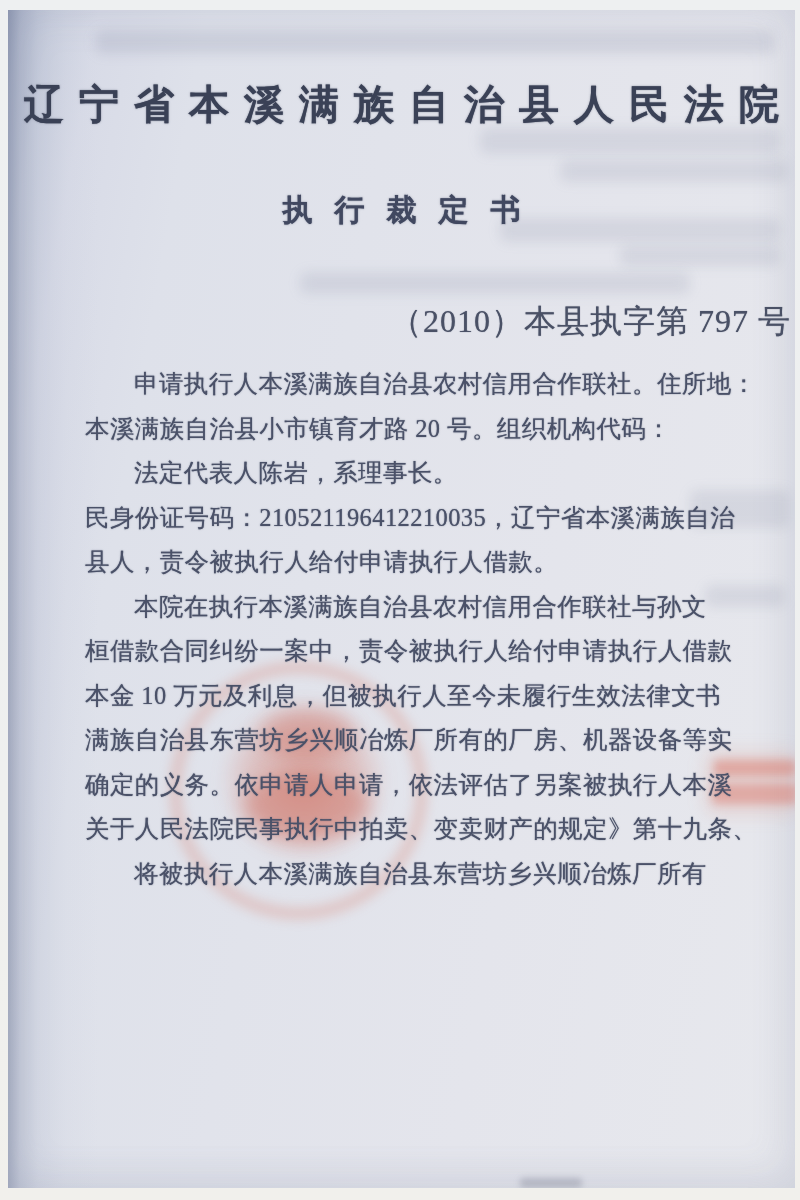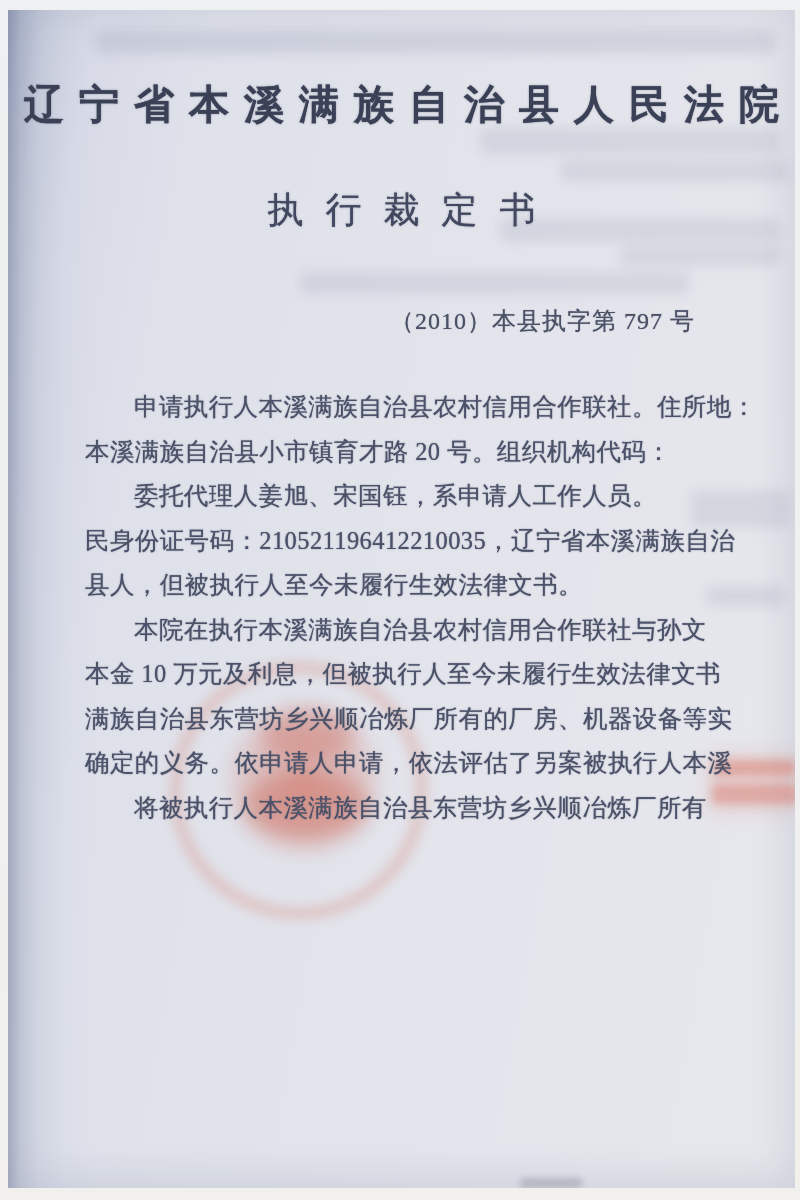--- a/index.html
+++ b/index.html
@@ -82,37 +82,37 @@
     text-align: center;
     font-size: 40px; font-weight: 700;
     letter-spacing: 15px; text-indent: 15px;
     line-height: 48px;
     color: #3a4156;
     text-shadow: 0 0 1px rgba(58,65,86,0.85), 0 0 3px rgba(58,65,86,0.22);
   }
   .doc-title {
     margin: 57px 0 0 0;
     text-align: center;
-    font-size: 36px; font-weight: 400;
+    font-size: 30px; font-weight: 700;
     letter-spacing: 22px; text-indent: 22px;
     line-height: 48px;
     color: #414860;
     text-shadow: 0 0 1px rgba(65,72,96,0.85), 0 0 3px rgba(65,72,96,0.22);
   }
   .case-no {
     margin-top: 70px;
     padding-left: 382px;
-    font-size: 24px;
+    font-size: 32px;
     letter-spacing: 1px;
     line-height: 34px;
     color: #4a5166;
     text-shadow: 0 0 1px rgba(74,81,102,0.8);
   }
   .body-lines {
-    margin-top: 47px;
+    margin-top: 24px;
     padding-left: 77px;
     font-size: 24.5px;
     letter-spacing: 0.4px;
     color: #4a5168;
     text-shadow: 0 0 1px rgba(74,81,104,0.8), 0 0 2.5px rgba(74,81,104,0.18);
   }
   .line { line-height: 44.5px; white-space: nowrap; }
   .line.indent { padding-left: 49px; }
 </style>
 </head>
@@ -142,25 +142,27 @@
     <div class="artifact red-smudge-b"></div>
     <div class="artifact bottom-smudge"></div>
 
     <div class="content">
       <h1 class="court-name">辽宁省本溪满族自治县人民法院</h1>
       <h2 class="doc-title">执行裁定书</h2>
       <div class="case-no">（2010）本县执字第 797 号</div>
       <div class="body-lines">
           <div class="line indent">申请执行人本溪满族自治县农村信用合作联社。住所地：</div>
           <div class="line">本溪满族自治县小市镇育才路 20 号。组织机构代码：</div>
-          <div class="line indent">委托代理人姜旭、宋国钰，系申请人工作人员。</div>
+          <div class="line indent">法定代表人陈岩，系理事长。</div>
           <div class="line">民身份证号码：210521196412210035，辽宁省本溪满族自治</div>
-          <div class="line">县人，但被执行人至今未履行生效法律文书。</div>
+          <div class="line">县人，责令被执行人给付申请执行人借款。</div>
           <div class="line indent">本院在执行本溪满族自治县农村信用合作联社与孙文</div>
+          <div class="line">桓借款合同纠纷一案中，责令被执行人给付申请执行人借款</div>
           <div class="line">本金 10 万元及利息，但被执行人至今未履行生效法律文书</div>
           <div class="line">满族自治县东营坊乡兴顺冶炼厂所有的厂房、机器设备等实</div>
           <div class="line">确定的义务。依申请人申请，依法评估了另案被执行人本溪</div>
+          <div class="line">关于人民法院民事执行中拍卖、变卖财产的规定》第十九条、</div>
           <div class="line indent">将被执行人本溪满族自治县东营坊乡兴顺冶炼厂所有</div>
         </div>
     </div>
 
   </div>
 </div>
 
 </body></html>

